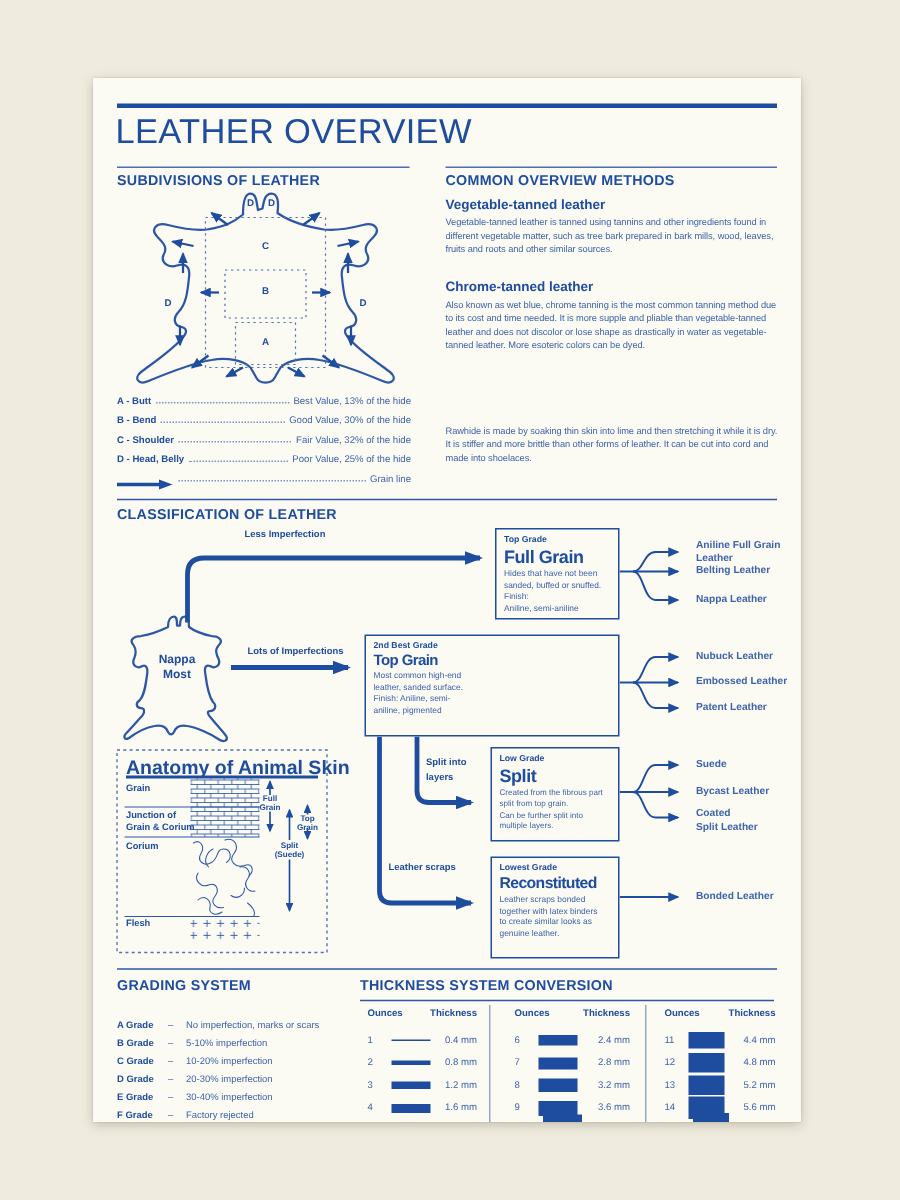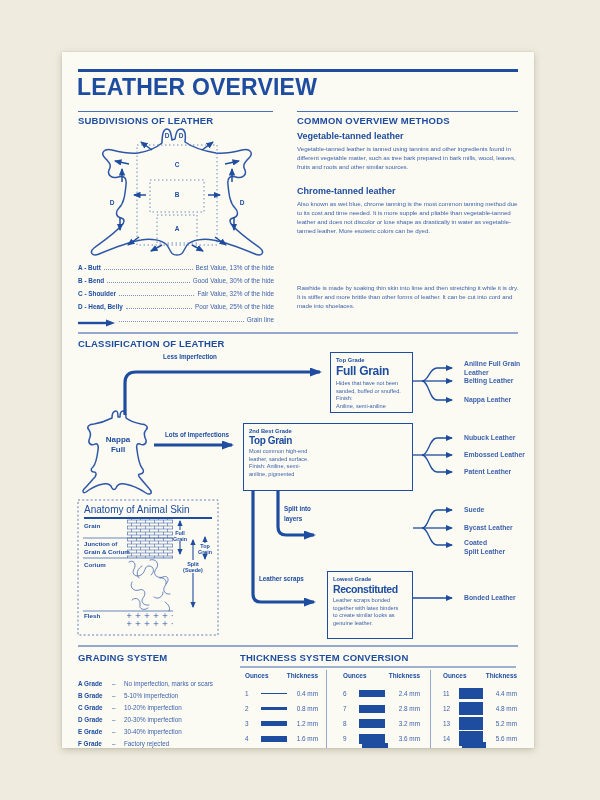--- a/index.html
+++ b/index.html
@@ -7,21 +7,21 @@
   }
   *{box-sizing:border-box}
   html,body{margin:0;padding:0}
   body{width:600px;height:800px;position:relative;background:var(--bg);
        font-family:"Liberation Sans",sans-serif;color:var(--ink)}
   .page{position:absolute;left:62px;top:52px;width:472px;height:696px;background:var(--page);
         box-shadow:0 2px 7px rgba(95,88,60,.3),0 0 1px rgba(0,0,0,.2);overflow:hidden}
   .abs{position:absolute}
   .pre{white-space:pre-line}
   .rule{position:absolute;background:var(--ink)}
-  .h1{position:absolute;left:15px;top:22px;font-size:23px;font-weight:bold;letter-spacing:.2px;color:var(--ink)}
+  .h1{position:absolute;left:15px;top:22px;font-size:23px;font-weight:normal;letter-spacing:.2px;color:var(--ink)}
   .h2{position:absolute;font-size:9.5px;font-weight:bold;letter-spacing:.2px;color:var(--ink)}
   
   .tanblock{position:absolute;left:235px;width:224px}
   .tanblock .tname{font-size:9px;font-weight:bold;margin-bottom:2.5px}
   .tanblock .tbody{font-size:6.2px;line-height:1.46;color:var(--ink2);letter-spacing:-.05px}
   
   .legend{position:absolute;left:16px;top:212px;width:196px}
   .lrow{display:flex;align-items:baseline;height:13px}
   .lkey{font-size:6.4px;font-weight:bold;white-space:nowrap}
   .lead{flex:1;border-bottom:1px dotted #7c93c4;margin:0 3px 2px 3px}
@@ -32,21 +32,21 @@
   .box{position:absolute;border:1.4px solid var(--ink);background:var(--page);padding:4px 5px;z-index:2}
   .grade{font-size:5.8px;font-weight:bold;margin-bottom:1px}
   .bname{font-size:12px;font-weight:bold;letter-spacing:-.3px;margin-bottom:2px}
   .bname.sm{font-size:10px;letter-spacing:-.4px}
   .desc{font-size:5.6px;line-height:1.38;color:var(--ink2);white-space:pre-line}
   .flbl{position:absolute;font-weight:bold;font-size:6.3px;color:var(--ink);z-index:3}
   .out{position:absolute;left:402px;font-size:6.8px;font-weight:600;line-height:1.3;
        color:var(--ink2);white-space:pre-line;z-index:3}
   
   .an{position:absolute;color:var(--ink);z-index:3}
-  .an.t{font-size:10px;font-weight:normal}
+  .an.t{font-size:13px;font-weight:bold}
   .an.l{font-size:6.2px;font-weight:600;line-height:1.35;white-space:pre-line}
   .an.s{font-size:5.4px;font-weight:600;line-height:1.12;text-align:center;white-space:pre-line}
   
   .grows{position:absolute;left:16px;top:628px;width:160px}
   .grow{display:flex;align-items:baseline;height:12px;font-size:6.3px}
   .gg{font-weight:bold;width:34px}
   .gd{width:12px;color:var(--ink2)}
   .gv{color:var(--ink2)}
   
   .tgroup{position:absolute;top:620px}
@@ -244,21 +244,21 @@
   <div class="h2" style="left:16px;top:286px">CLASSIFICATION OF LEATHER</div>
 
   <div class="flbl" style="left:78px;top:301px;width:100px;text-align:center">Less Imperfection</div>
   <div class="flbl" style="left:88px;top:379px;width:94px;text-align:center">Lots of Imperfections</div>
   <div class="flbl pre" style="left:222px;top:452px;line-height:1.6">Split into
 layers</div>
   <div class="flbl" style="left:197px;top:523px">Leather scraps</div>
 
   <div class="flbl" style="left:26px;top:383px;width:60px;text-align:center;font-size:8px;line-height:1.25">
     <div>Nappa</div>
-    <div>Full</div>
+    <div>Most</div>
   </div>
 
   <div class="box" style="left:268px;top:300px;width:83px;height:61px">
     <div class="grade">Top Grade</div>
     <div class="bname">Full Grain</div>
     <div class="desc">Hides that have not been
 sanded, buffed or snuffed.
 Finish:
 Aniline, semi-aniline</div>
   </div>
@@ -267,20 +267,28 @@
     <div style="width:76px">
       <div class="grade">2nd Best Grade</div>
       <div class="bname sm">Top Grain</div>
       <div class="desc">Most common high-end
 leather, sanded surface.
 Finish: Aniline, semi-
 aniline, pigmented</div>
     </div>
   </div>
 
+  <div class="box" style="left:265px;top:446px;width:86px;height:63px">
+    <div class="grade">Low Grade</div>
+    <div class="bname">Split</div>
+    <div class="desc" style="font-size:5.4px">Created from the fibrous part
+split from top grain.
+Can be further split into
+multiple layers.</div>
+  </div>
 
   <div class="box" style="left:265px;top:519px;width:86px;height:68px">
     <div class="grade">Lowest Grade</div>
     <div class="bname sm" style="font-size:10.5px">Reconstituted</div>
     <div class="desc">Leather scraps bonded
 together with latex binders
 to create similar looks as
 genuine leather.</div>
   </div>
 

